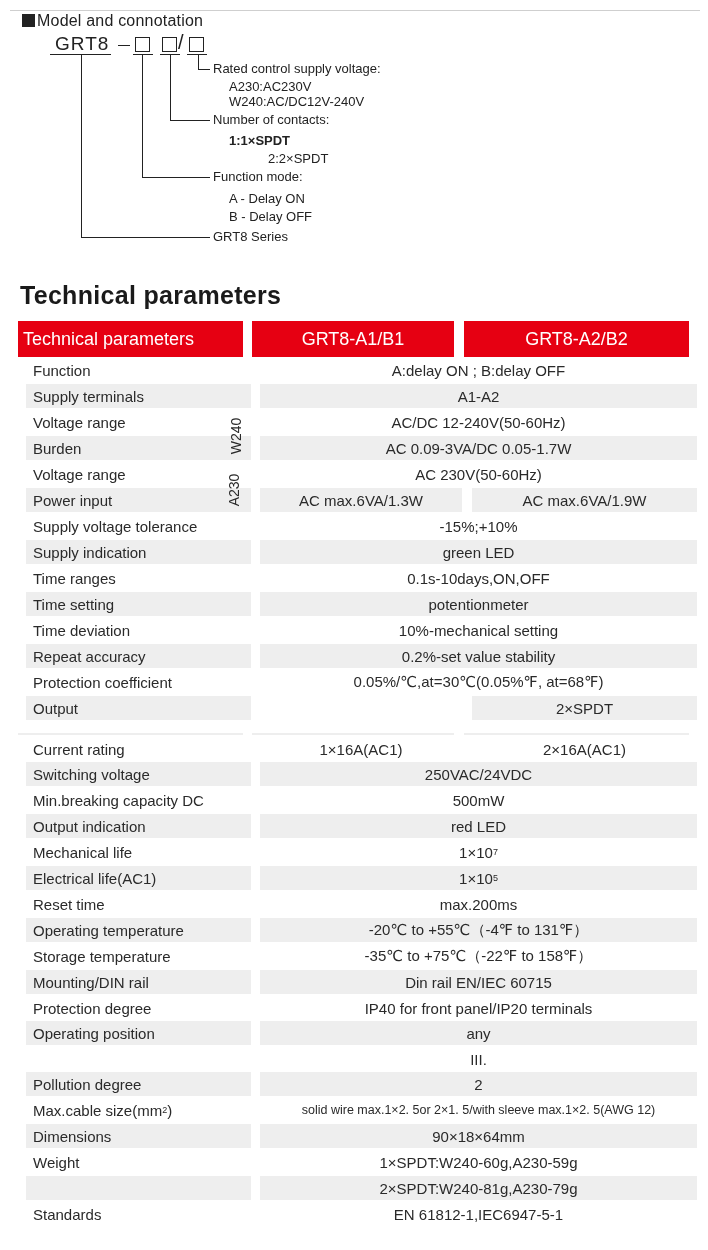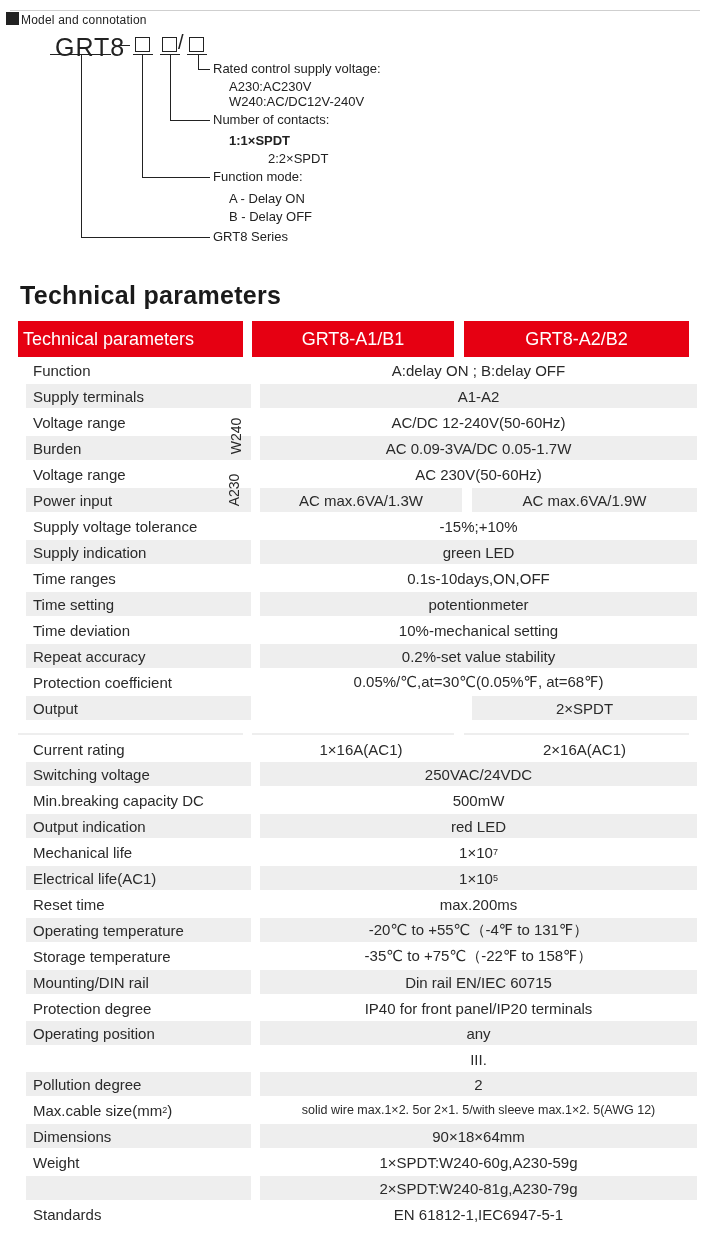--- a/index.html
+++ b/index.html
@@ -1,23 +1,23 @@
 <!DOCTYPE html>
 <html><head>
 <meta charset="utf-8">
 <style>
   html, body { margin: 0; padding: 0; background: #ffffff; }
   body { width: 708px; height: 1250px; position: relative; overflow: hidden;
          font-family: "Liberation Sans", "DejaVu Sans", sans-serif; color: #222; }
   .topline { position: absolute; left: 10px; top: 10px; width: 690px; height: 1px; background: #cfcfcf; }
-  .sec-title { position: absolute; left: 6px; top: 12px; font-size: 12px; color: #222; letter-spacing: 0.2px; }
+  .sec-title { position: absolute; left: 22px; top: 12px; font-size: 16px; color: #222; letter-spacing: 0.2px; }
   .sec-title .sq { display: inline-block; width: 13px; height: 13px; background: #222; margin-right: 2px; vertical-align: -1px; }
 
   
-  .model-code { position: absolute; left: 55px; top: 33px; font-size: 25px; color: #222; letter-spacing: 1px; }
+  .model-code { position: absolute; left: 55px; top: 33px; font-size: 19px; color: #222; letter-spacing: 1px; }
   .uline { position: absolute; height: 1px; background: #222; }
   .vline { position: absolute; width: 1px; background: #222; }
   .hline { position: absolute; height: 1px; background: #222; }
   .box { position: absolute; width: 15px; height: 15px; border: 1px solid #222; box-sizing: border-box; }
   .dash { position: absolute; height: 1px; background: #222; }
   .slash { position: absolute; font-size: 20px; color: #222; }
   .tlabel { position: absolute; font-size: 13px; color: #222; white-space: nowrap; }
   .topt { position: absolute; font-size: 13px; color: #222; white-space: nowrap; left: 229px; }
 
   

